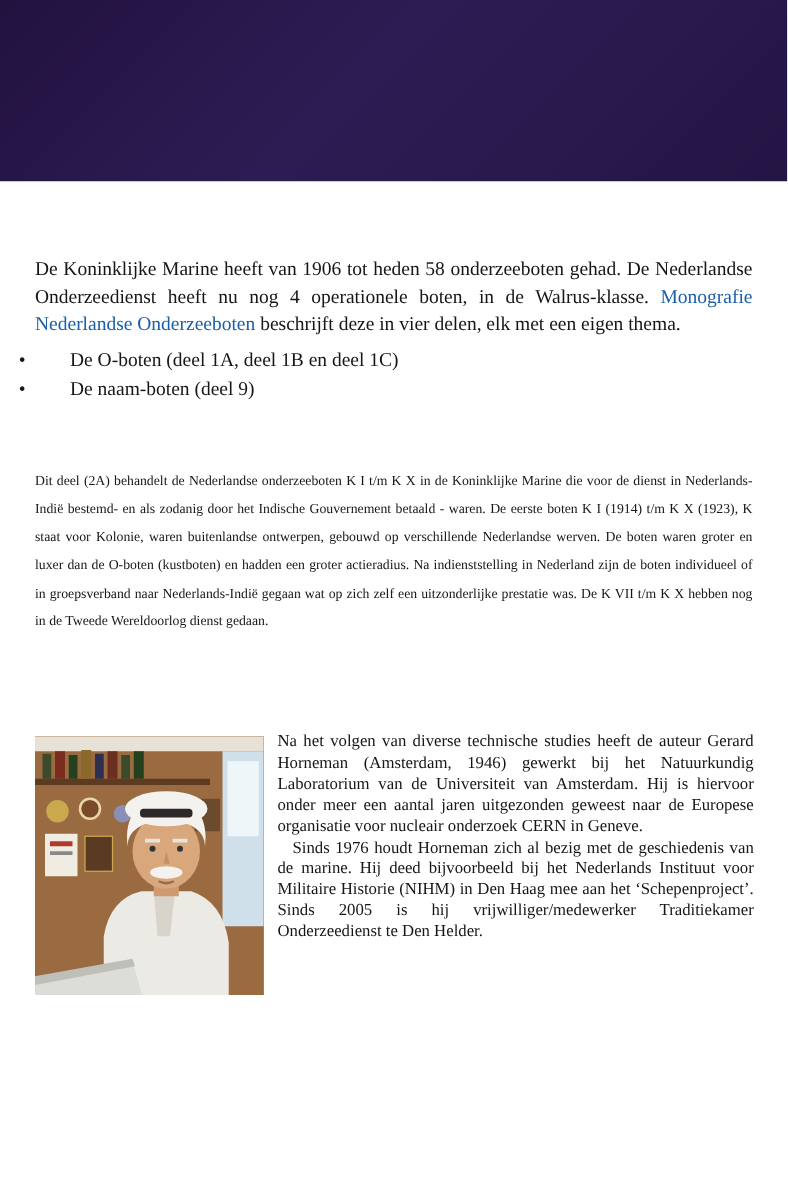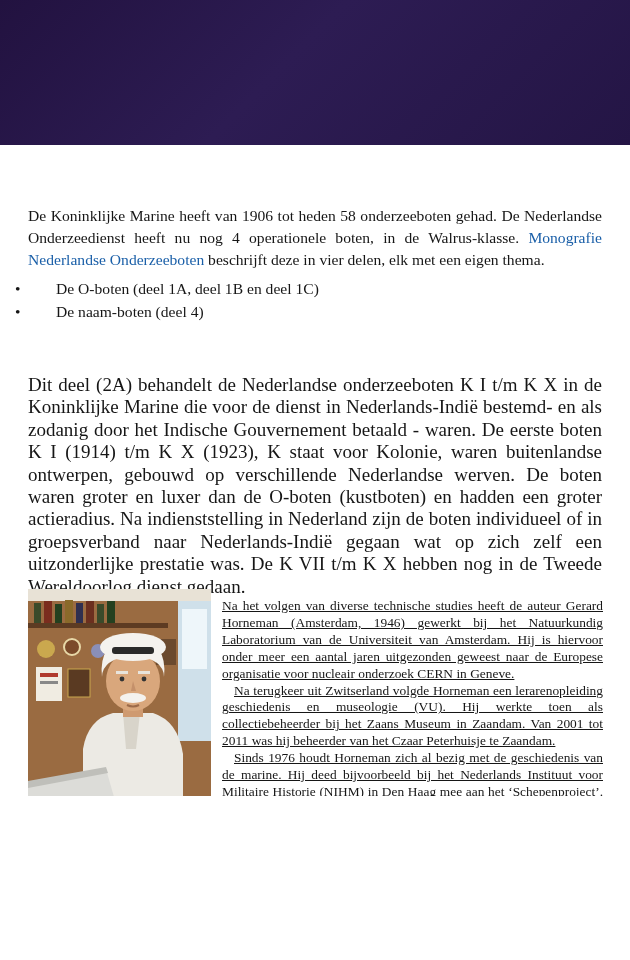--- a/index.html
+++ b/index.html
@@ -37,47 +37,46 @@
     font-size: 15.6px;
     line-height: 23px;
   }
   .bullets li { position: relative; padding-left: 44px; }
   .bullets li::before { content: "\2022"; position: absolute; left: 3px; }
   .body-par {
     position: absolute;
     left: 28px; top: 374px;
     width: 574px;
     margin: 0;
-    font-size: 19px;
+    font-size: 11px;
     line-height: 22.4px;
     text-align: justify;
   }
   .photo {
     position: absolute;
     left: 28px; top: 589px;
     width: 183px; height: 229px;
     background: #9a6b41;
   }
   .photo svg { display: block; width: 100%; height: 100%; }
   .photo-caption {
     position: absolute;
     left: 28px; top: 824px;
     font-style: italic;
     color: #3b82f6;
     font-size: 13.5px;
     margin-left: 23px;
   }
   .bio {
     position: absolute;
-    left: 222px; top: 598px;
+    left: 222px; top: 585px;
     width: 381px;
     font-size: 13.4px;
     line-height: 16.9px;
     text-align: justify;
-    text-decoration: underline;
   }
   .bio p { margin: 0; }
   .bio p + p { text-indent: 12px; }
   .barcode {
     position: absolute;
     left: 28px; top: 855px;
     width: 152px; height: 82px;
     display: flex;
     align-items: stretch;
     background: #ffffff;
@@ -118,21 +117,21 @@
 <body>
 
 <div class="cover">
 
   <div class="top-band"></div>
 
   <p class="intro"><span>De Koninklijke Marine heeft van 1906 tot heden 58 onderzeeboten gehad. De Nederlandse Onderzeedienst heeft nu nog 4 operationele boten, in de Walrus-klasse. </span><span class="series">Monografie Nederlandse Onderzeeboten</span><span> beschrijft deze in vier delen, elk met een eigen thema.</span></p>
 
   <ul class="bullets">
     <li>De O-boten (deel 1A, deel 1B en deel 1C)</li>
-    <li>De naam-boten (deel 4)</li>
+    <li>De naam-boten (deel 9)</li>
   </ul>
 
   <p class="body-par">Dit deel (2A) behandelt de Nederlandse onderzeeboten K I t/m K X in de Koninklijke Marine die voor de dienst in Nederlands-Indië bestemd- en als zodanig door het Indische Gouvernement betaald - waren. De eerste boten K I (1914) t/m K X (1923), K staat voor Kolonie, waren buitenlandse ontwerpen, gebouwd op verschillende Nederlandse werven. De boten waren groter en luxer dan de O-boten (kustboten) en hadden een groter actieradius. Na indienststelling in Nederland zijn de boten individueel of in groepsverband naar Nederlands-Indië gegaan wat op zich zelf een uitzonderlijke prestatie was. De K VII t/m K X hebben nog in de Tweede Wereldoorlog dienst gedaan.</p>
 
   <div class="photo">
     <svg viewBox="0 0 183 229" preserveAspectRatio="none">
 
       <rect width="183" height="229" fill="#9a6b41"></rect>
       <rect width="183" height="12" fill="#e8e2d6"></rect>
 
@@ -186,21 +185,20 @@
         <path d="M0 192 L78 178 L80 184 L0 199 Z" fill="#bfbfba"></path>
         <rect x="78" y="214" width="105" height="15" fill="#7a4e2c"></rect>
       </g>
     </svg>
   </div>
 
   <div class="photo-caption">Gerard Horneman</div>
 
   <div class="bio">
     <p>Na het volgen van diverse technische studies heeft de auteur Gerard Horneman (Amsterdam, 1946) gewerkt bij het Natuurkundig Laboratorium van de Universiteit van Amsterdam. Hij is hiervoor onder meer een aantal jaren uitgezonden geweest naar de Europese organisatie voor nucleair onderzoek CERN in Geneve.</p>
-    <p>Na terugkeer uit Zwitserland volgde Horneman een lerarenopleiding geschiedenis en museologie (VU). Hij werkte toen als collectiebeheerder bij het Zaans Museum in Zaandam. Van 2001 tot 2011 was hij beheerder van het Czaar Peterhuisje te Zaandam.</p>
     <p>Sinds 1976 houdt Horneman zich al bezig met de geschiedenis van de marine. Hij deed bijvoorbeeld bij het Nederlands Instituut voor Militaire Historie (NIHM) in Den Haag mee aan het ‘Schepenproject’. Sinds 2005 is hij vrijwilliger/medewerker Traditiekamer Onderzeedienst te Den Helder.</p>
   </div>
 
   <div class="barcode">
     <div class="barcode-number">9 789463 383790</div>
     <div class="barcode-bars">
       <svg viewBox="0 0 128 80" preserveAspectRatio="none">
         <rect x="0" y="0" width="2" height="80" fill="#111"></rect>
         <rect x="4" y="0" width="2" height="80" fill="#111"></rect>
         <rect x="8" y="0" width="4" height="80" fill="#111"></rect>

